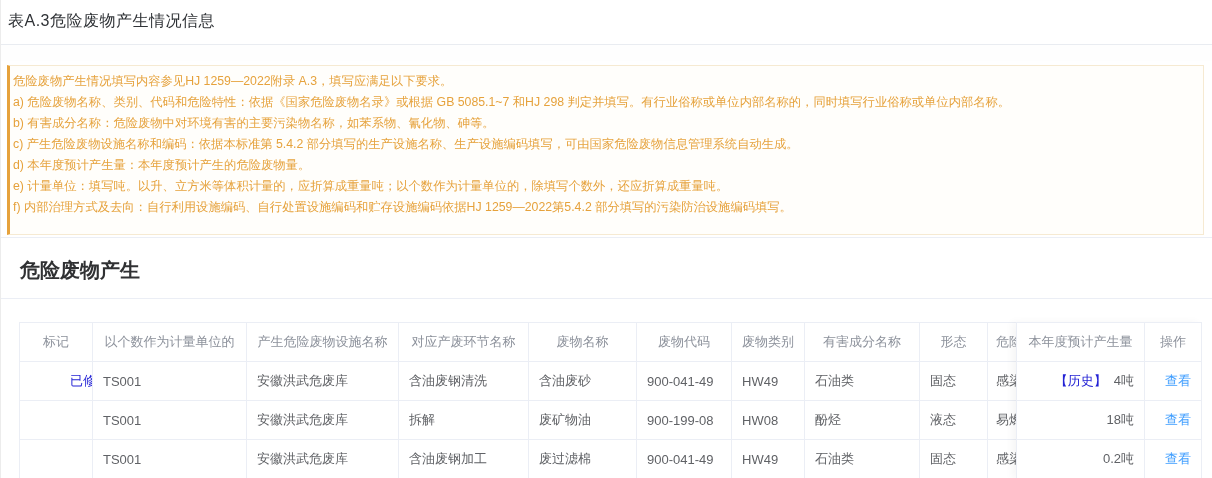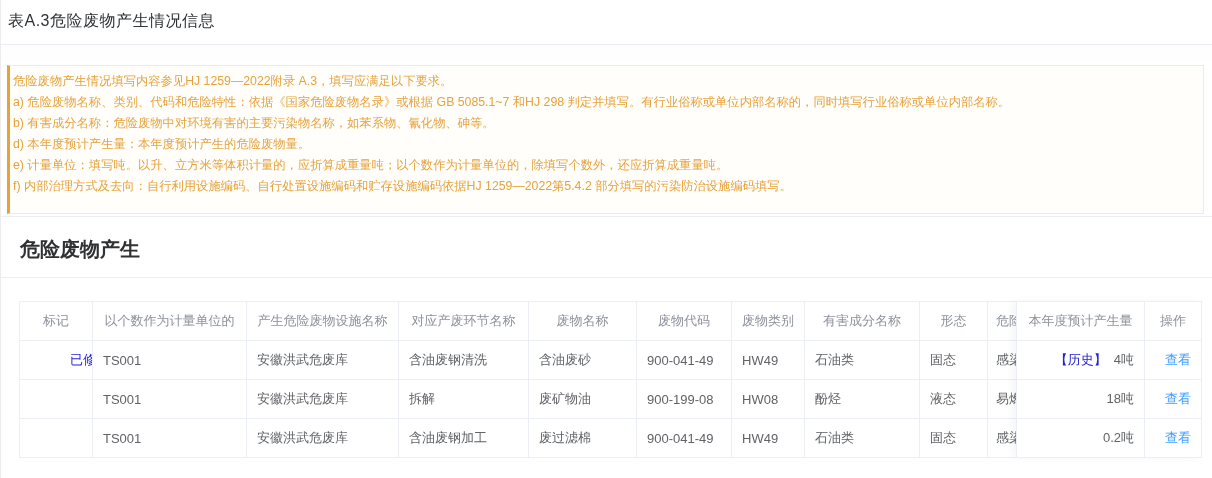--- a/index.html
+++ b/index.html
@@ -76,20 +76,21 @@
     <div class="t">表A.3危险废物产生情况信息</div>
   </div>
 
   <div class="spacer"></div>
 
 
   <div class="notice">
     <div class="line">危险废物产生情况填写内容参见HJ 1259—2022附录 A.3，填写应满足以下要求。</div>
     <div class="line">a) 危险废物名称、类别、代码和危险特性：依据《国家危险废物名录》或根据 GB 5085.1~7 和HJ 298 判定并填写。有行业俗称或单位内部名称的，同时填写行业俗称或单位内部名称。</div>
     <div class="line">b) 有害成分名称：危险废物中对环境有害的主要污染物名称，如苯系物、氰化物、砷等。</div>
+    <div class="line">c) 产生危险废物设施名称和编码：依据本标准第 5.4.2 部分填写的生产设施名称、生产设施编码填写，可由国家危险废物信息管理系统自动生成。</div>
     <div class="line">d) 本年度预计产生量：本年度预计产生的危险废物量。</div>
     <div class="line">e) 计量单位：填写吨。以升、立方米等体积计量的，应折算成重量吨；以个数作为计量单位的，除填写个数外，还应折算成重量吨。</div>
     <div class="line">f) 内部治理方式及去向：自行利用设施编码、自行处置设施编码和贮存设施编码依据HJ 1259—2022第5.4.2 部分填写的污染防治设施编码填写。</div>
   </div>
 
   <div class="divider"></div>
 
   <div class="section-head">
     <span class="t">危险废物产生</span>
   </div>

